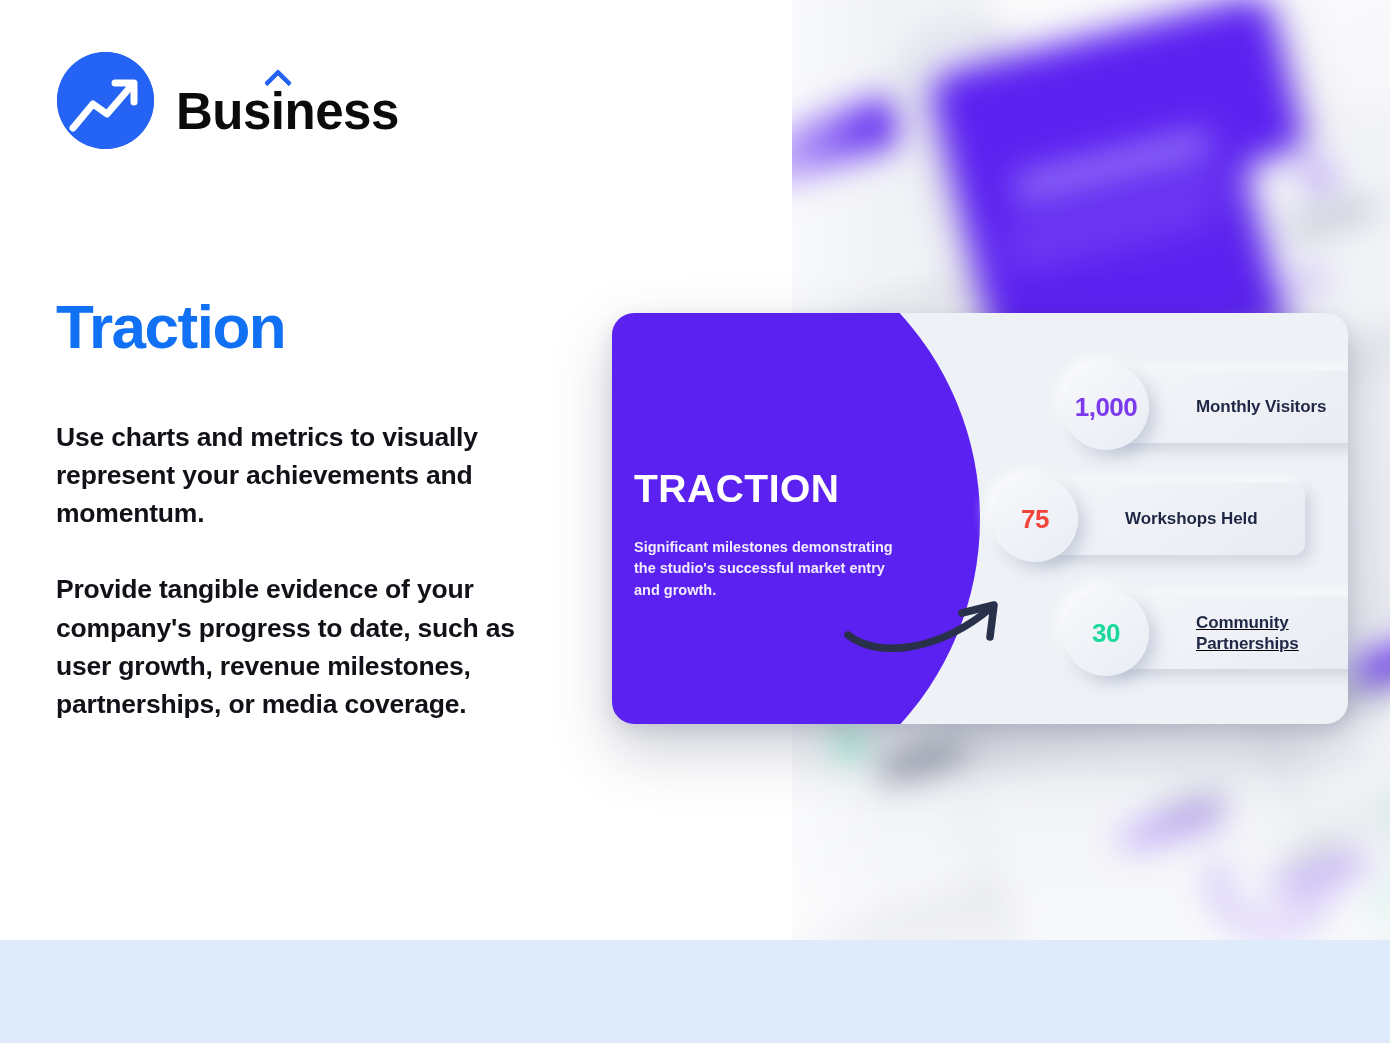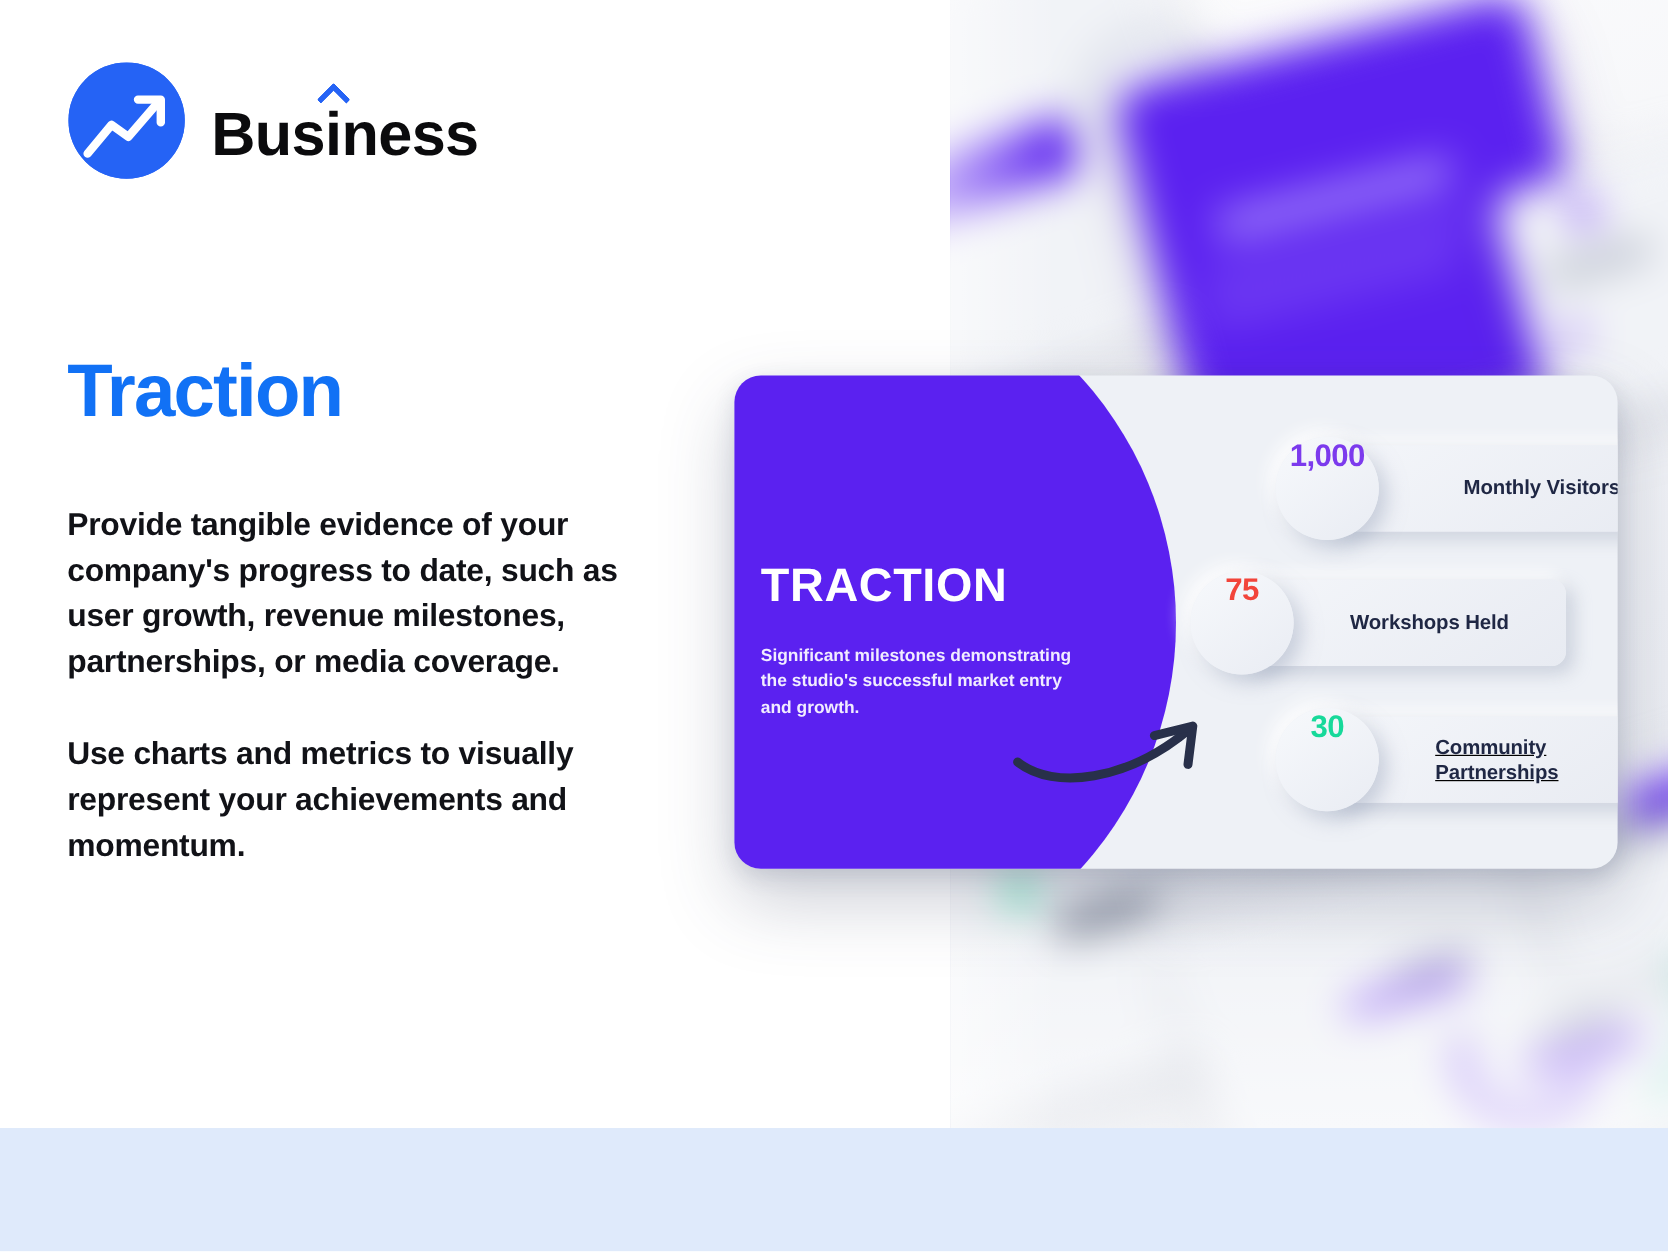--- a/index.html
+++ b/index.html
@@ -243,31 +243,32 @@
   .metric-circle {
     position: absolute;
     left: 0;
     top: 0;
     width: 86px;
     height: 86px;
     border-radius: 50%;
     background: linear-gradient(145deg, #f7f9fc, #e9ecf3);
     box-shadow: 7px 7px 16px rgba(160,170,192,0.5), -6px -6px 14px rgba(255,255,255,0.95);
     display: flex;
+    align-items: center;
     justify-content: center;
     z-index: 2;
   }
   .metric-value {
     font-size: 26px;
     font-weight: 800;
     letter-spacing: -0.5px;
   }
 
   .metric-1 { left: 451px; top: 51px; }
-  .metric-1 .metric-pill { width: 270px; margin-left: 43px; justify-content: flex-end; }
+  .metric-1 .metric-pill { width: 270px; margin-left: 43px; }
   .metric-2 { left: 380px; top: 163px; }
   .metric-2 .metric-pill { width: 270px; margin-left: 43px; }
   .metric-3 { left: 451px; top: 277px; }
   .metric-3 .metric-pill { width: 270px; margin-left: 43px; text-decoration: underline; }
 
   
   .bottom-band {
     position: absolute;
     left: 0;
     bottom: 0;
@@ -329,22 +330,22 @@
       </svg>
     </div>
     <div class="logo-words">
       <div class="logo-line1"><span>Bus</span><span class="accent-i">i</span><span>ness</span></div>
     </div>
   </div>
 
   <h1 class="headline">Traction</h1>
 
   <div class="body-copy">
+    <p>Use charts and metrics to visually represent your achievements and momentum.</p>
     <p>Provide tangible evidence of your company's progress to date, such as user growth, revenue milestones, partnerships, or media coverage.</p>
-    <p>Use charts and metrics to visually represent your achievements and momentum.</p>
   </div>
 
   <div class="slide-card">
     <div class="slide-blob"></div>
 
     <div class="slide-title">TRACTION</div>
     <div class="slide-sub">Significant milestones demonstrating the studio's successful market entry and growth.</div>
 
     <svg class="slide-arrow" viewBox="0 0 170 70">
       <path d="M4 44 C 34 68, 96 60, 148 16" fill="none" stroke="#28304a" stroke-width="7.5" stroke-linecap="round"></path>

